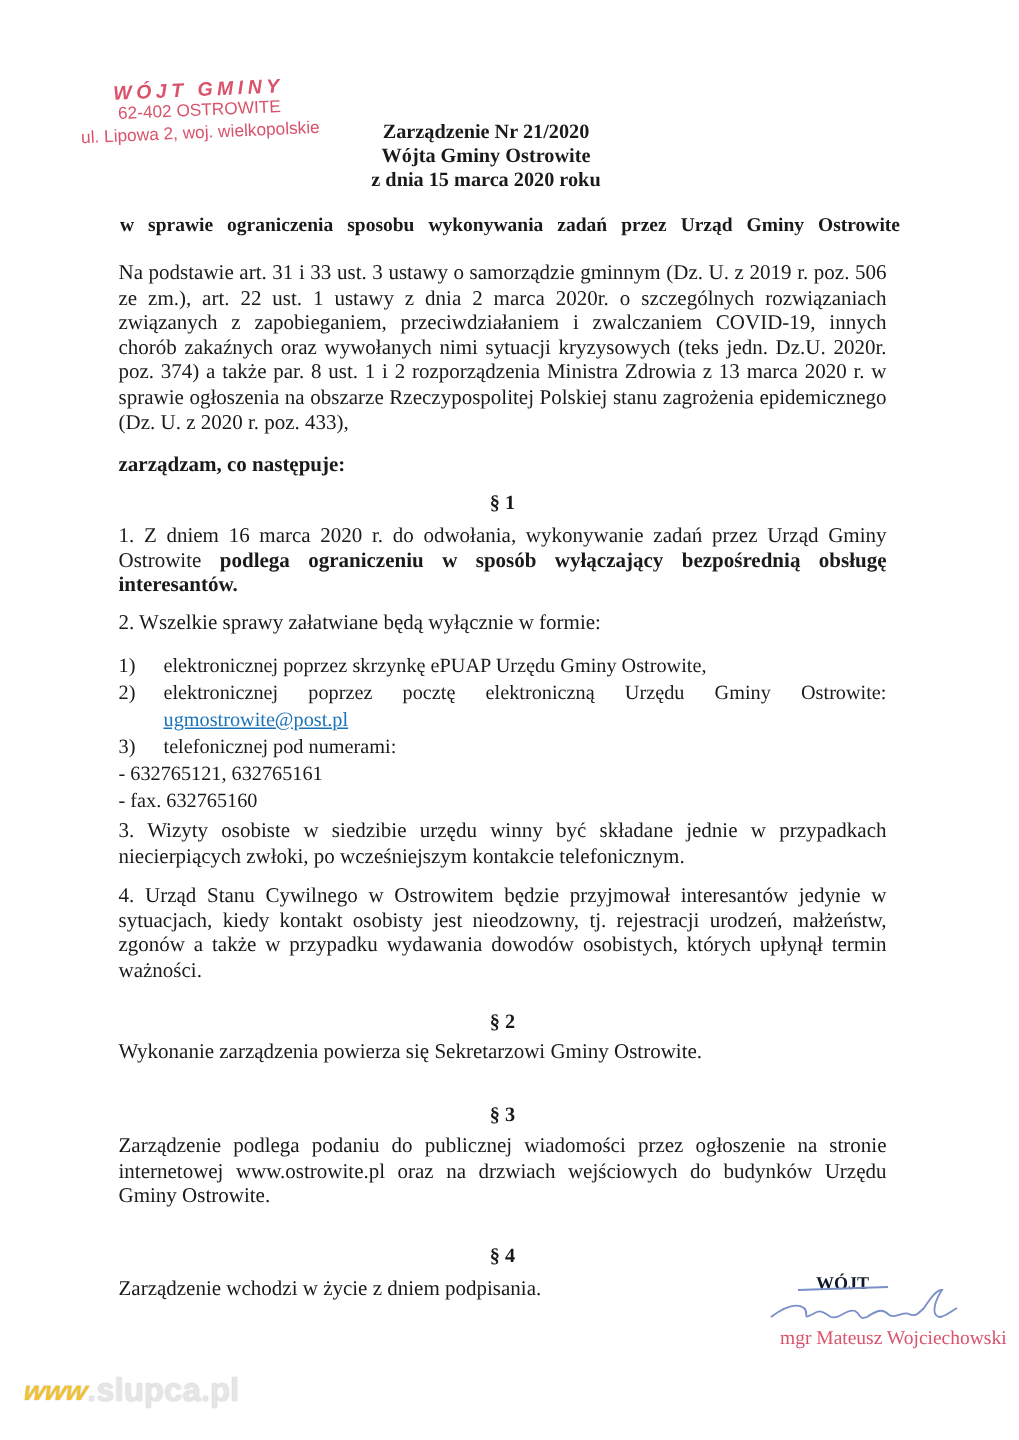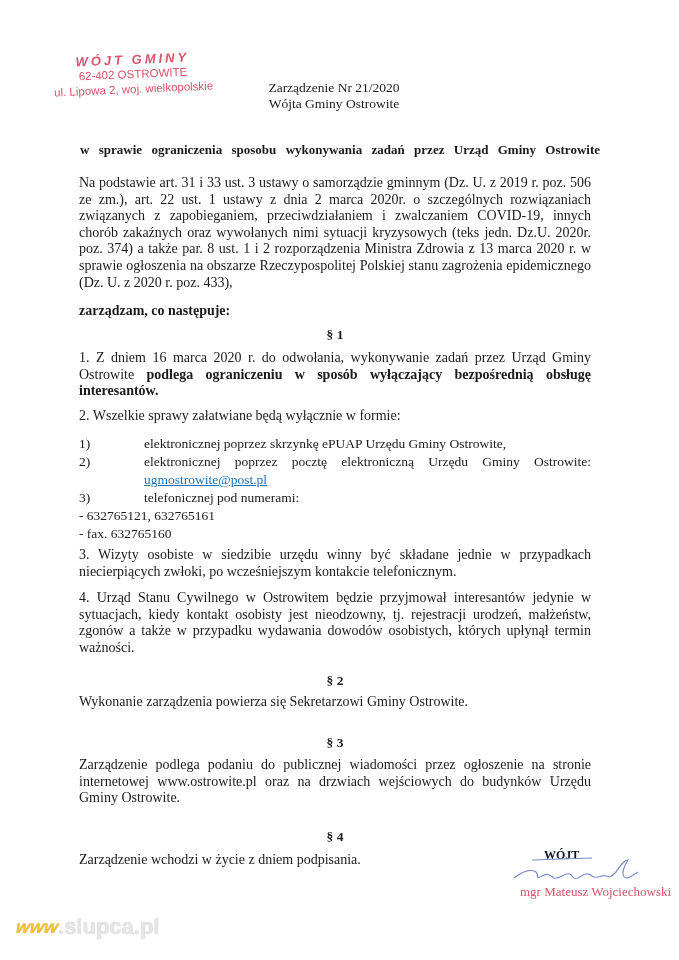--- a/index.html
+++ b/index.html
@@ -4,32 +4,32 @@
 <style>
   html, body { margin:0; padding:0; background:#ffffff; }
   body { width:679px; height:960px; position:relative; overflow:hidden;
          font-family:"Liberation Serif", "DejaVu Serif", serif; color:#1a1a1a; }
   .stamp { position:absolute; left:48px; top:52px; width:170px; text-align:center;
            color:#d9536b; font-family:"Liberation Sans", "DejaVu Sans", sans-serif;
            transform:rotate(-2.5deg); line-height:15px; }
   .stamp .s1 { font-size:13px; font-weight:bold; font-style:italic; letter-spacing:3px; }
   .stamp .s2 { font-size:11.5px; }
   .stamp .s3 { font-size:11.5px; }
-  .header { position:absolute; left:234px; top:80px; width:200px; text-align:center;
-            font-weight:normal; font-size:13.5px; line-height:16px; }
+  .header { position:absolute; left:224px; top:80px; width:200px; text-align:center;
+            font-weight:bold; font-size:13.5px; line-height:16px; }
   .subject { position:absolute; left:80px; top:142px; width:520px; font-weight:bold;
              font-size:13px; text-align:justify; text-align-last:justify; }
   .p { position:absolute; left:79px; width:512px; font-size:14px; line-height:16.6px;
        text-align:justify; }
   .center { position:absolute; left:79px; width:512px; text-align:center; font-weight:bold; font-size:13.5px; }
   b { font-weight:bold; }
   .list { position:absolute; left:79px; width:512px; font-size:13.5px; line-height:18px; }
   .li { display:flex; }
   .li .num { width:30px; flex:none; }
-  .li .txt { flex:1; text-align:justify;margin-left:35px; }
+  .li .txt { flex:1; text-align:justify; }
   .link { color:#1a73b8; text-decoration:underline; }
   .sig { position:absolute; left:520px; top:848px; width:140px; height:60px; }
   .sig .wojt { position:absolute; left:24px; top:0; color:#0f172a; font-size:12px; font-weight:bold; }
   .sig .name { position:absolute; left:0; top:36px; color:#d9536b; font-size:13px; white-space:nowrap; }
   .sig svg { position:absolute; left:-8px; top:6px; }
   .watermark { position:absolute; left:16px; top:914px; display:flex; align-items:center;
                font-family:"Liberation Sans", "DejaVu Sans", sans-serif; font-weight:bold; font-size:22px;
                color:#e6e6e6; text-shadow:0 0 1px #bbb; }
   .watermark .www { color:#f2c12e; font-style:italic; font-size:18px; transform:skewX(-10deg); }
 </style>
@@ -38,20 +38,21 @@
 
 <div class="stamp">
   <div class="s1">WÓJT GMINY</div>
   <div class="s2">62-402 OSTROWITE</div>
   <div class="s3">ul. Lipowa 2, woj. wielkopolskie</div>
 </div>
 
 <div class="header">
   <div>Zarządzenie Nr 21/2020</div>
   <div>Wójta Gminy Ostrowite</div>
+  <div>z dnia 15 marca 2020 roku</div>
 </div>
 
 <div class="subject">w sprawie ograniczenia sposobu wykonywania zadań przez Urząd Gminy Ostrowite</div>
 
 <div class="p" style="top:175px;">Na podstawie art. 31 i 33 ust. 3 ustawy o samorządzie gminnym (Dz. U. z 2019 r. poz. 506 ze zm.), art. 22 ust. 1 ustawy z dnia 2 marca 2020r. o szczególnych rozwiązaniach związanych z zapobieganiem, przeciwdziałaniem i zwalczaniem COVID-19, innych chorób zakaźnych oraz wywołanych nimi sytuacji kryzysowych (teks jedn. Dz.U. 2020r. poz. 374) a także par. 8 ust. 1 i 2 rozporządzenia Ministra Zdrowia z 13 marca 2020 r. w sprawie ogłoszenia na obszarze Rzeczypospolitej Polskiej stanu zagrożenia epidemicznego (Dz. U. z 2020 r. poz. 433),</div>
 
 <div class="p" style="top:303px; font-weight:bold;">zarządzam, co następuje:</div>
 
 <div class="center" style="top:327px;">§ 1</div>
 

